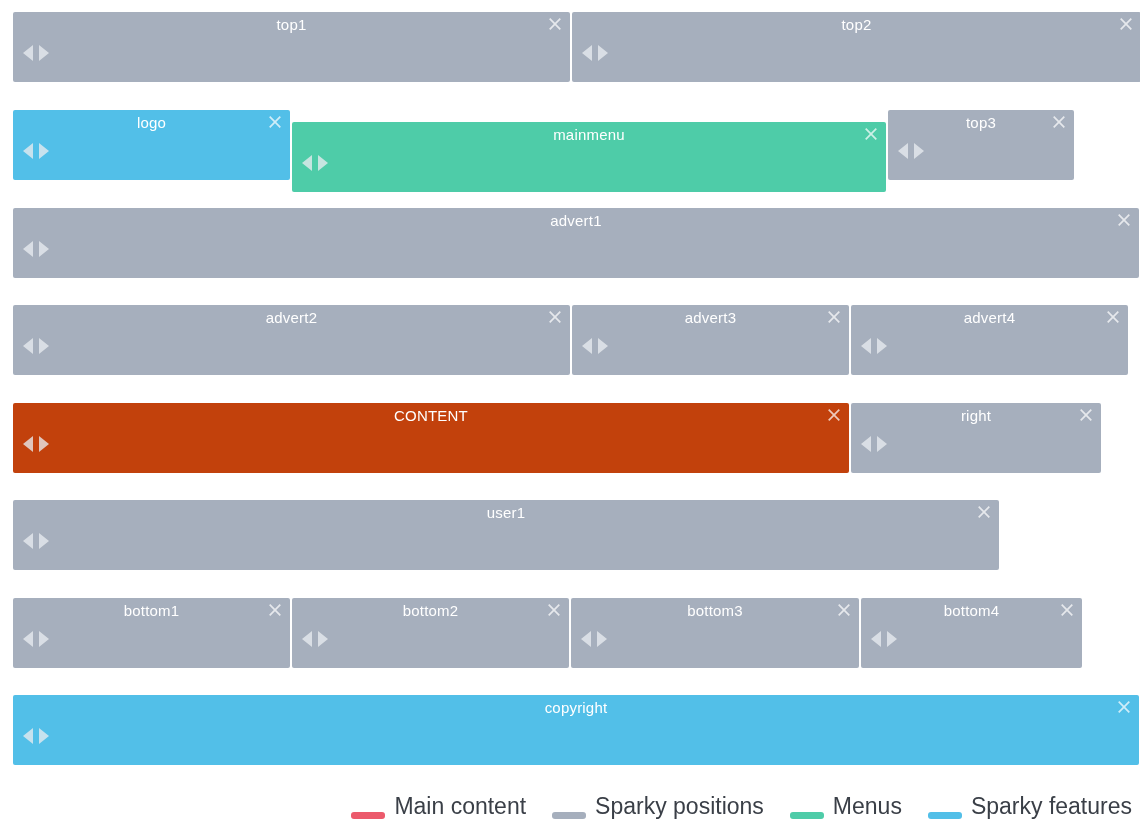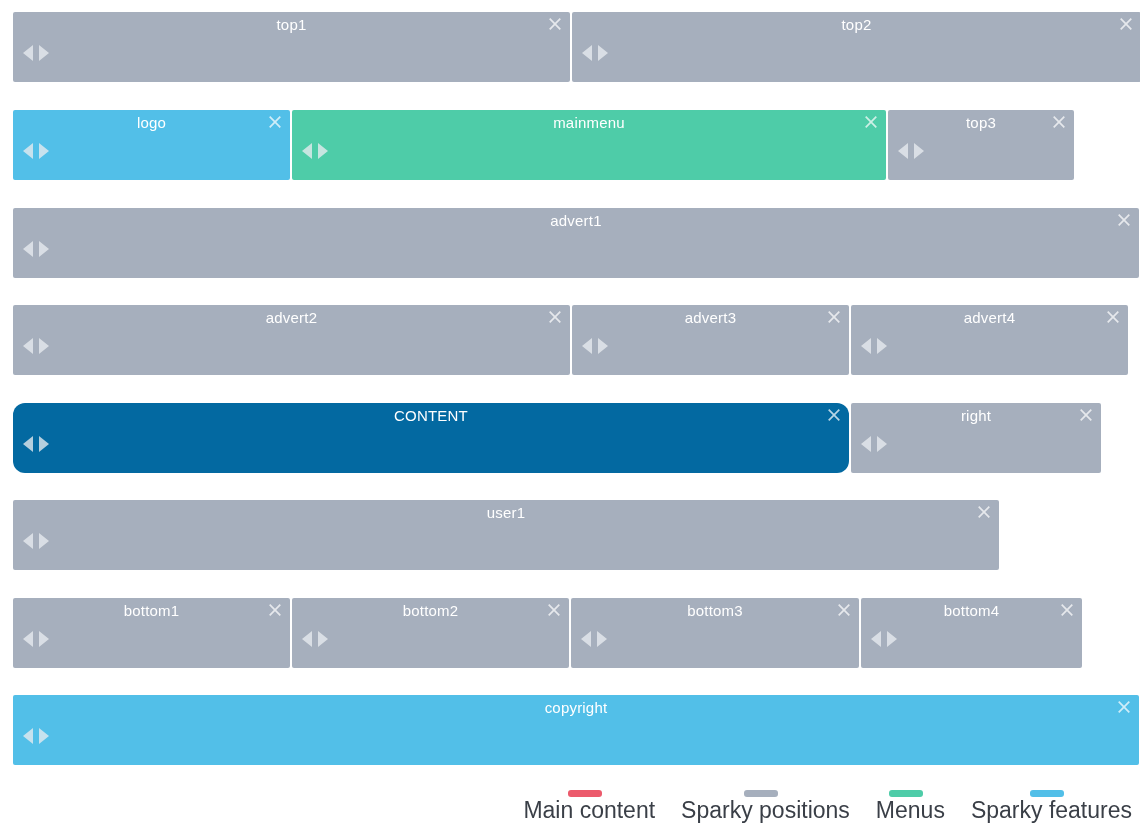--- a/index.html
+++ b/index.html
@@ -37,21 +37,21 @@
     background: #a6afbd;
     border-radius: 2px;
     overflow: hidden;
   }
   .position-block:last-child {
     margin-right: 0;
     padding-left: 32px;
   }
 
   .position-block.c-module   { background: #a6afbd; }
-  .position-block.c-content  { background: #0369a1; border-radius: 12px; }
+  .position-block.c-content  { background: #c2410c; }
   .position-block.c-menu     { background: #4ecca8; }
   .position-block.c-sparky   { background: #52bfe8; }
 
   .block-label {
     position: absolute;
     top: 5px;
     left: 0;
     right: 0;
     text-align: center;
     color: #ffffff;
@@ -106,23 +106,22 @@
     width: 1140px;
     height: 48px;
     display: flex;
     justify-content: flex-end;
     align-items: center;
     padding-right: 8px;
     box-sizing: border-box;
   }
   .legend-entry {
     display: flex;
-    align-items: center;
+    align-items: flex-end;
     margin-left: 26px;
-    flex-direction: column;
   }
   .legend-swatch {
     width: 34px;
     height: 7px;
     border-radius: 3px;
     margin-right: 9px;
   }
   .legend-label {
     font-size: 23px;
     color: #3a3f47;
@@ -166,21 +165,21 @@
         <div class="close-icon">
           <svg width="16" height="16" viewBox="0 0 16 16">
             <path d="M3.3 2.1 L8 6.8 L12.7 2.1 L13.9 3.3 L9.2 8 L13.9 12.7 L12.7 13.9 L8 9.2 L3.3 13.9 L2.1 12.7 L6.8 8 L2.1 3.3 Z" fill="#ffffff"></path>
           </svg>
         </div>
         <div class="arrow-group">
           <div class="arrow-icon arrow-left"></div>
           <div class="arrow-icon arrow-right"></div>
         </div>
       </div>
-      <div class="position-block c-menu" style="width: 594px;">
+      <div class="position-block c-menu" style="width: 594px; margin-top: 12px;">
         <div class="block-label">mainmenu</div>
         <div class="close-icon">
           <svg width="16" height="16" viewBox="0 0 16 16">
             <path d="M3.3 2.1 L8 6.8 L12.7 2.1 L13.9 3.3 L9.2 8 L13.9 12.7 L12.7 13.9 L8 9.2 L3.3 13.9 L2.1 12.7 L6.8 8 L2.1 3.3 Z" fill="#ffffff"></path>
           </svg>
         </div>
         <div class="arrow-group">
           <div class="arrow-icon arrow-left"></div>
           <div class="arrow-icon arrow-right"></div>
         </div>

